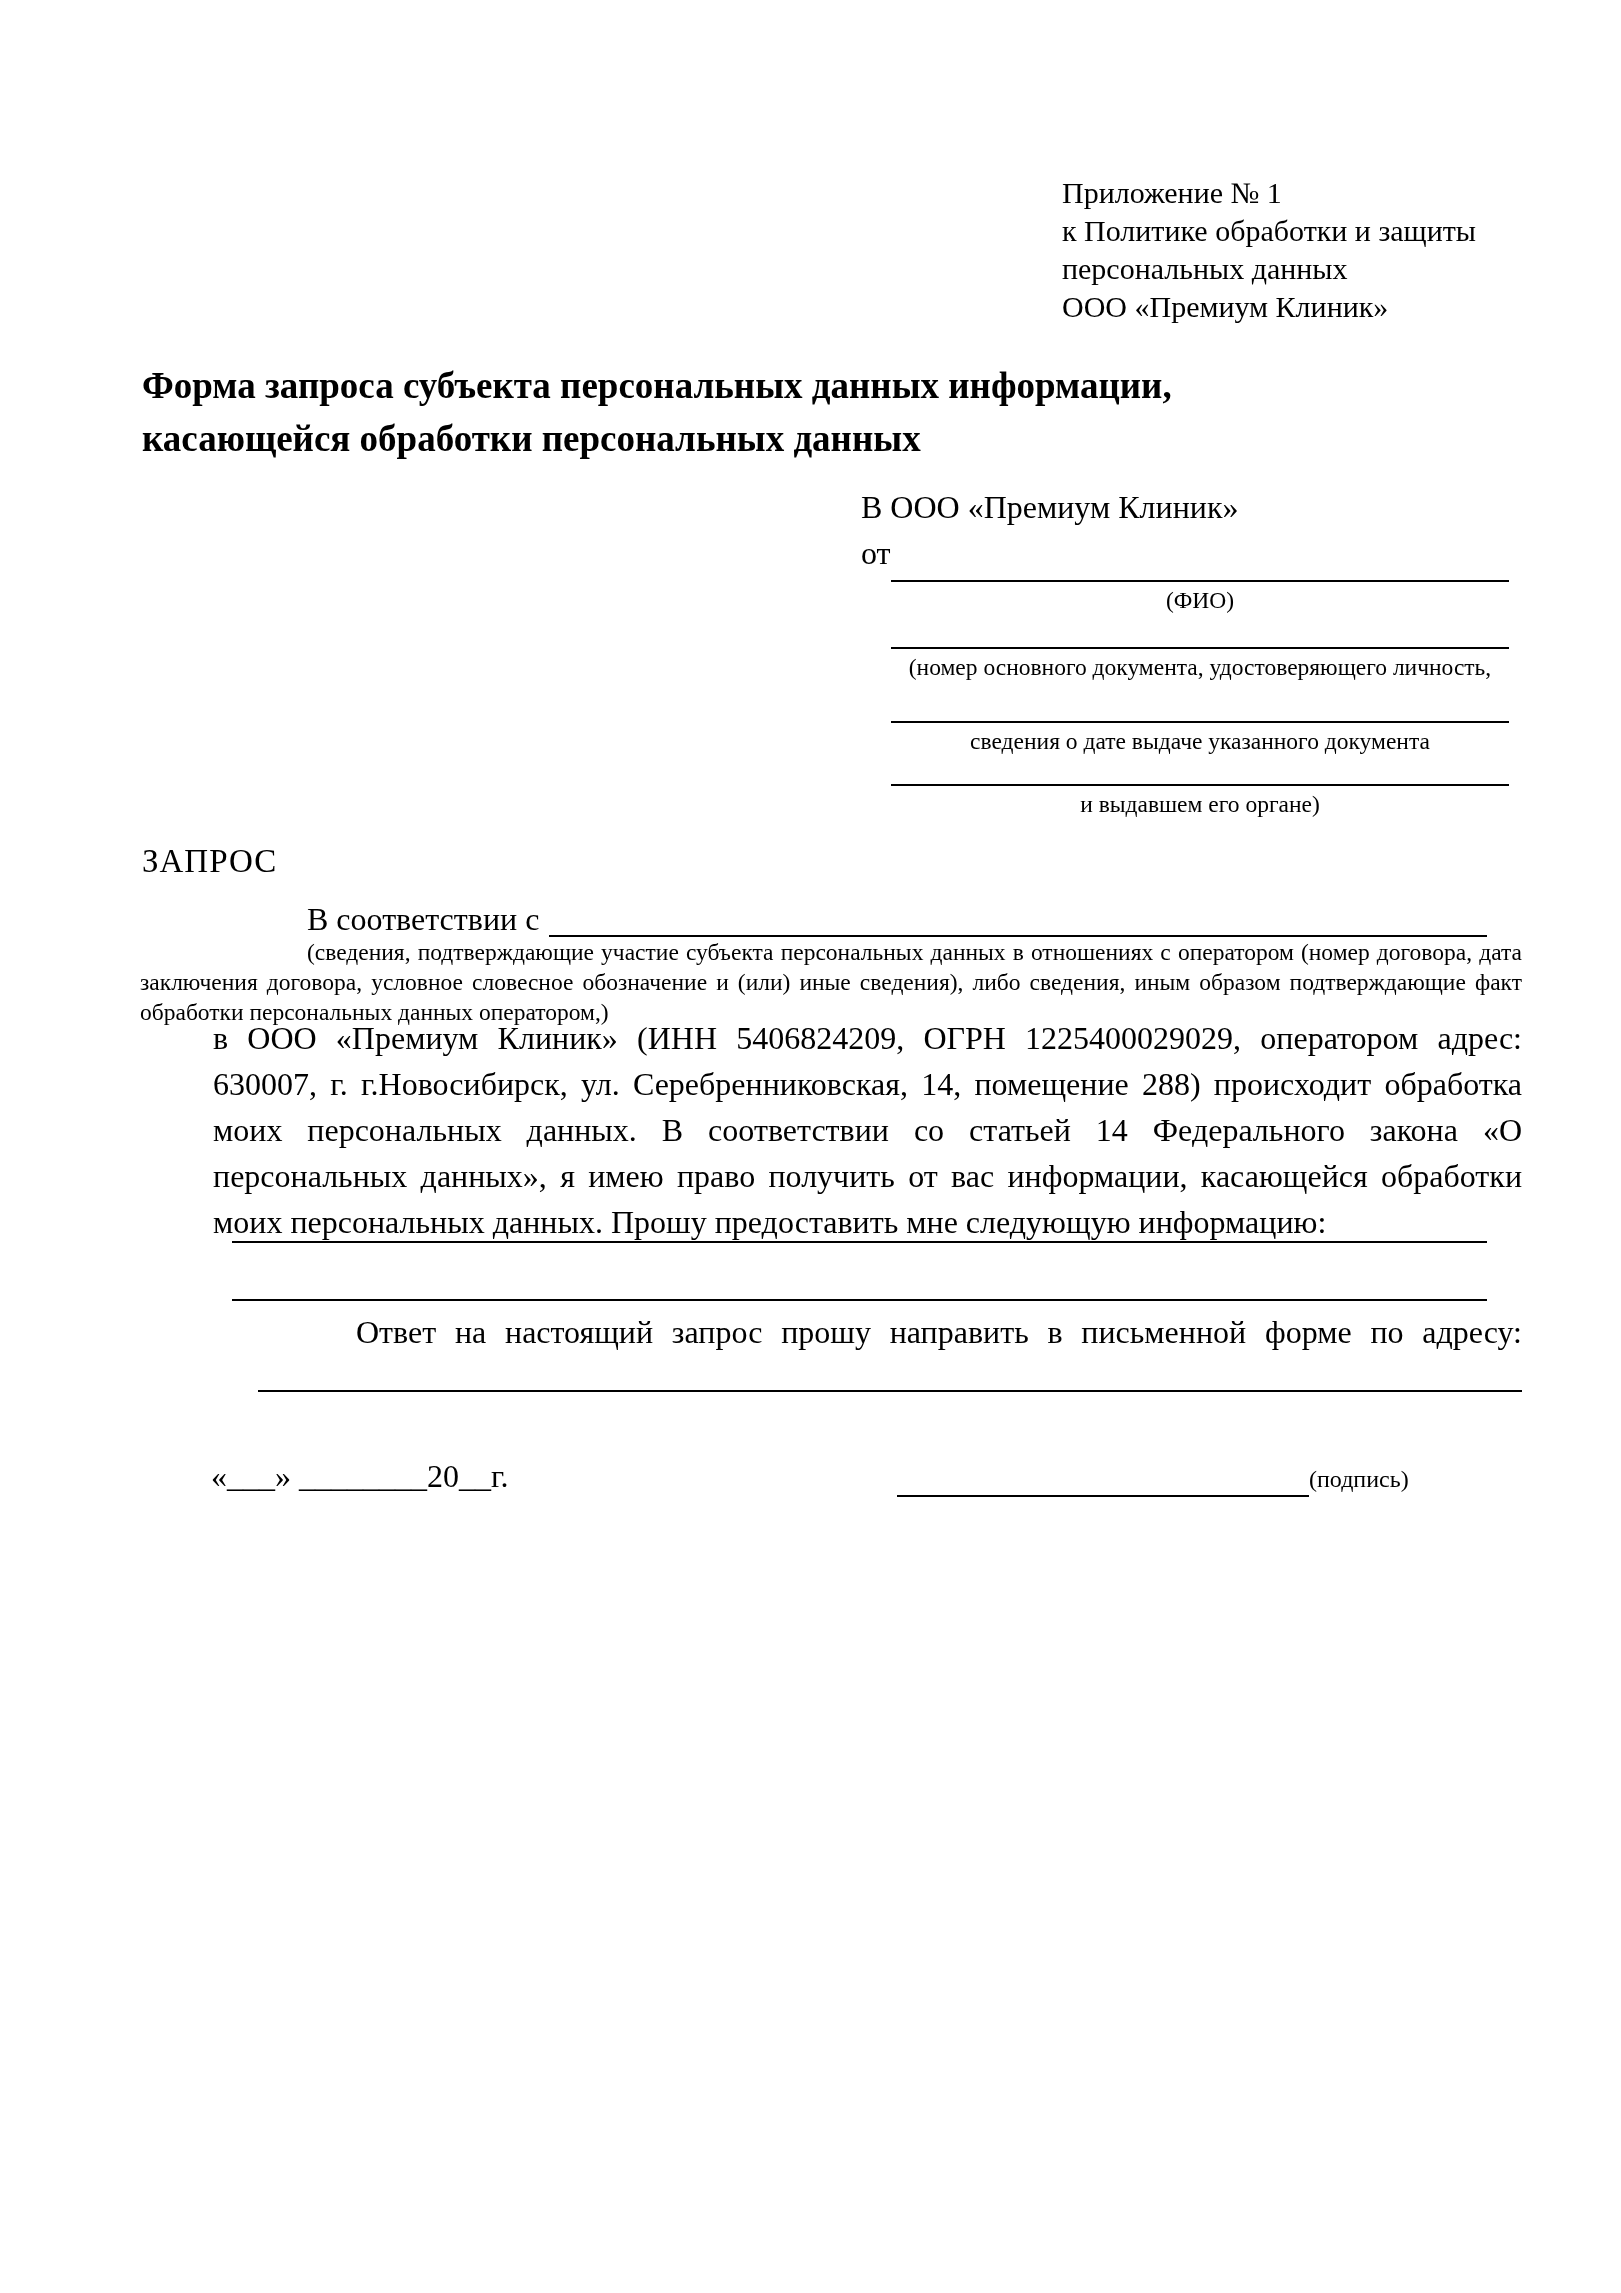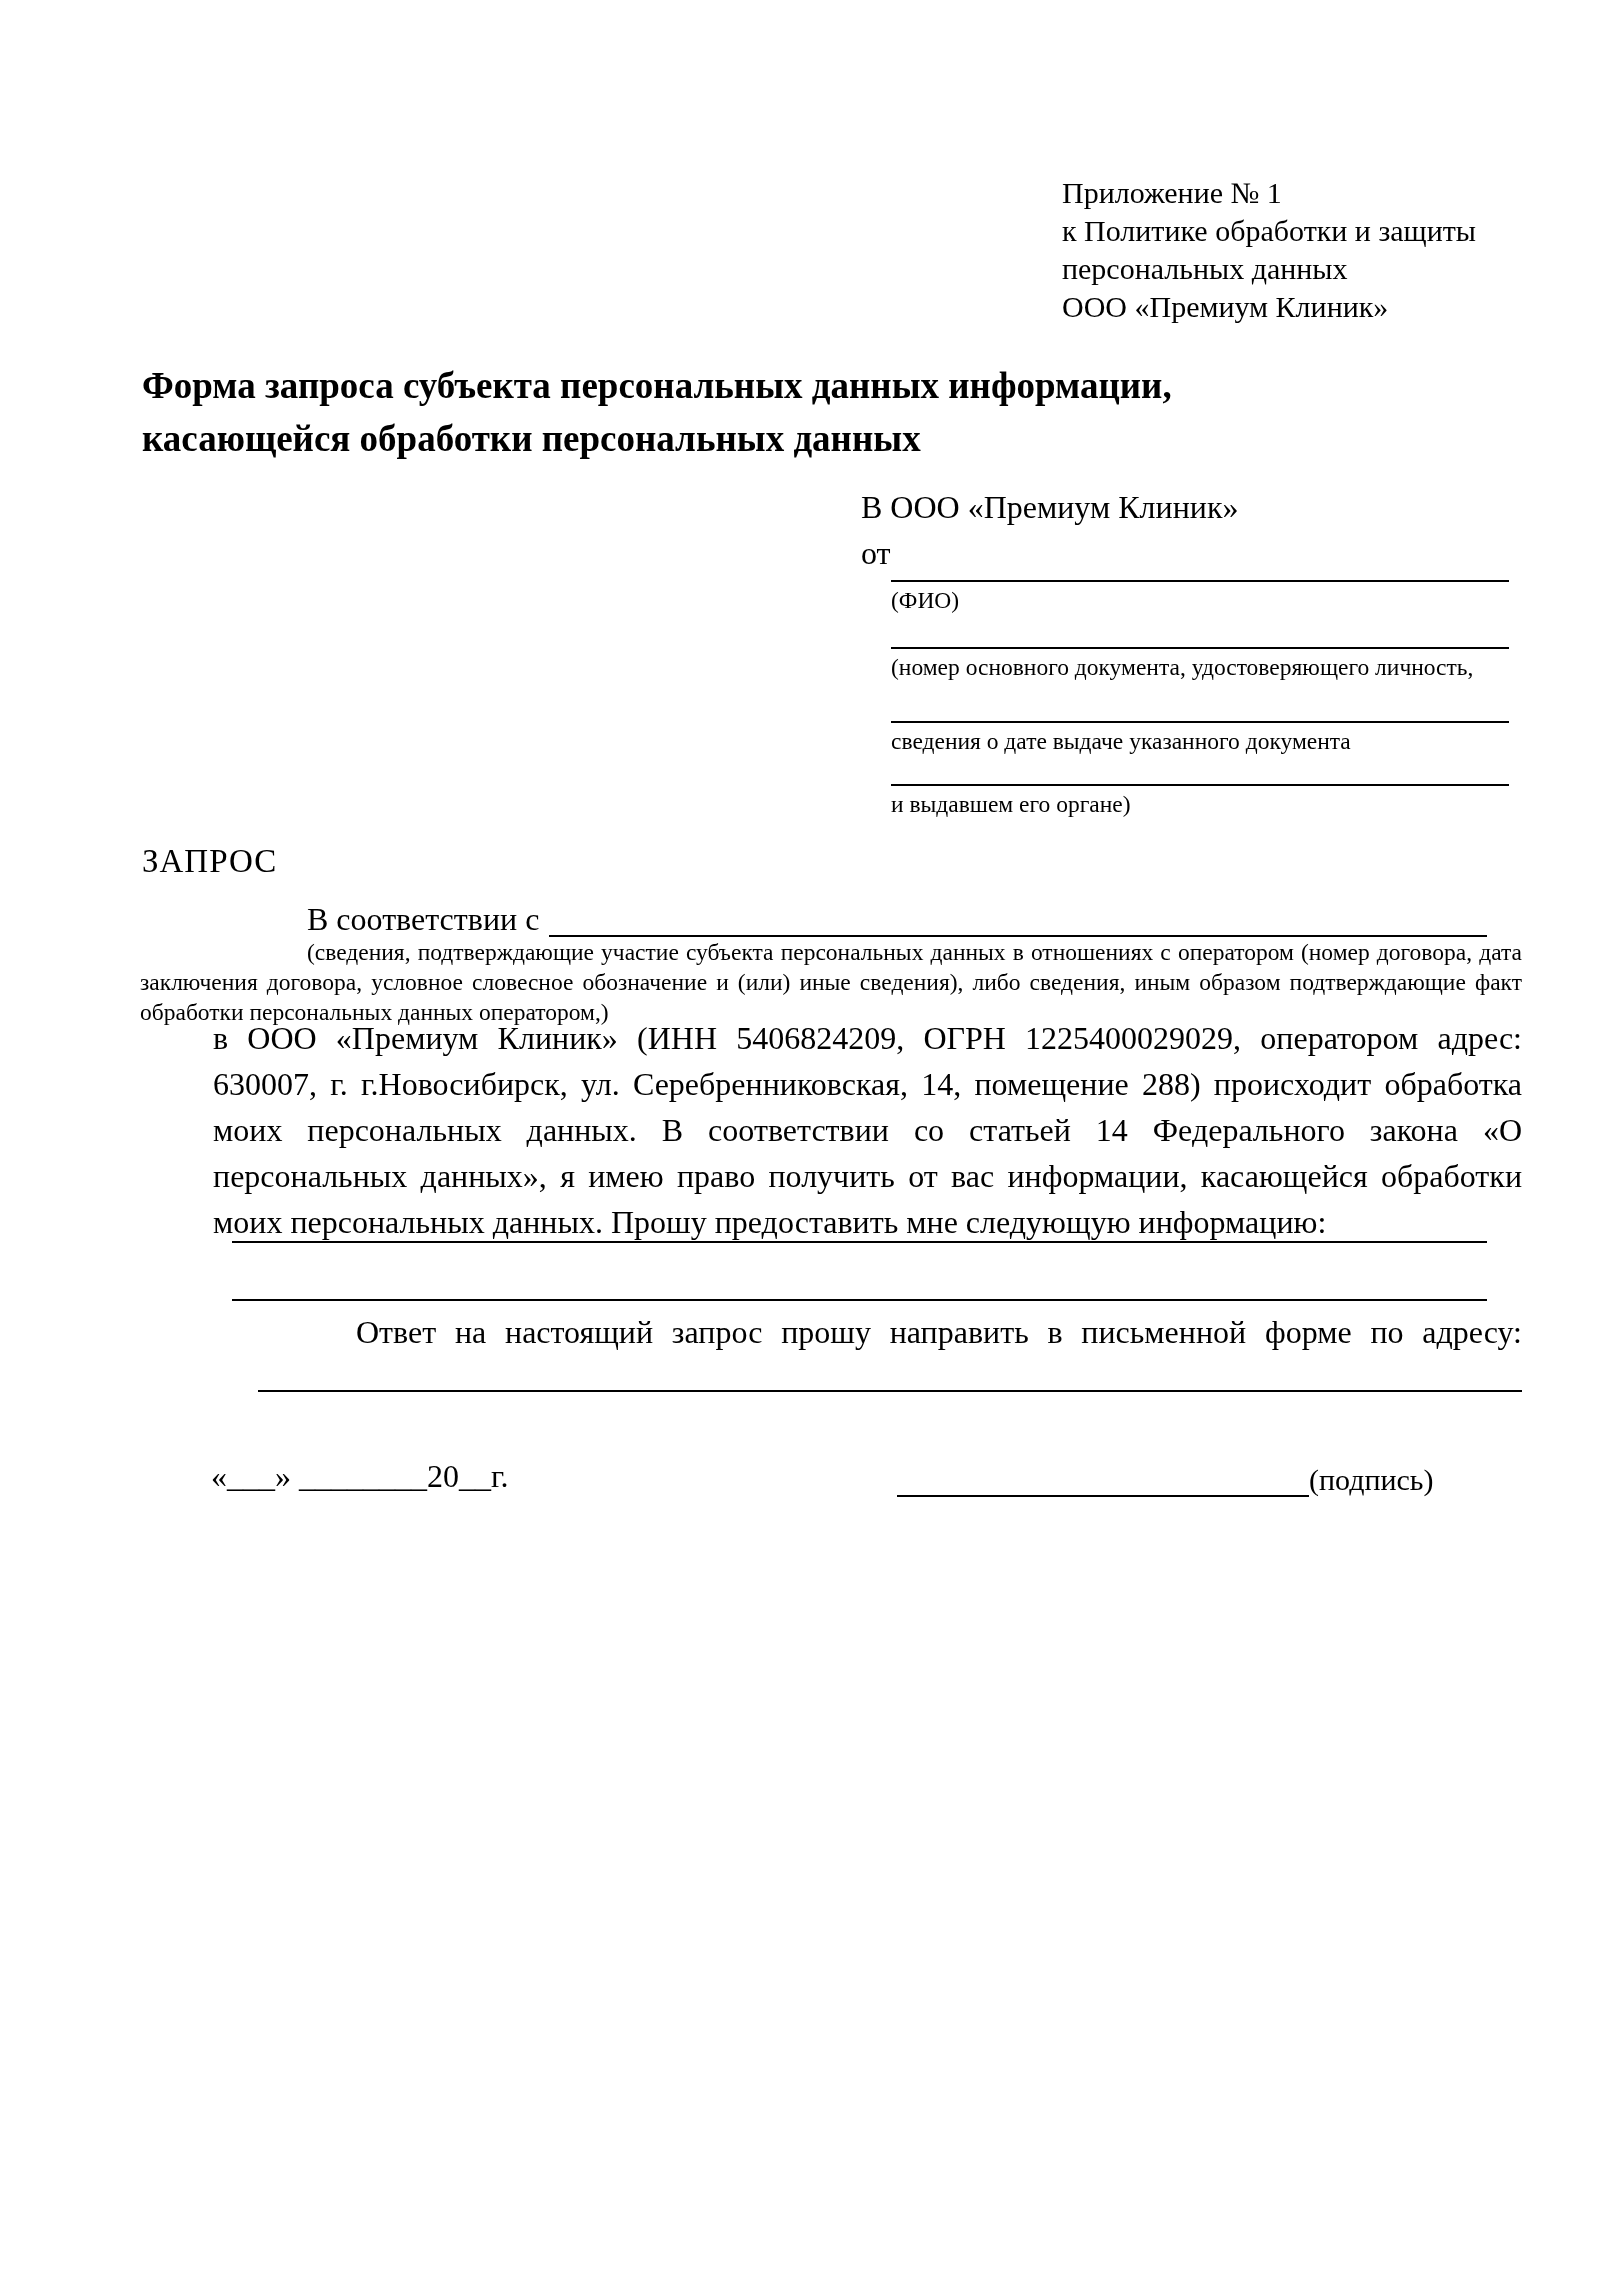--- a/index.html
+++ b/index.html
@@ -20,21 +20,21 @@
   .appendix { left: 1062px; top: 174px; width: 470px; line-height: 38px; font-size: 30px; }
 
   
   .doc-title { left: 142px; top: 359px; width: 1372px; text-align: left; font-weight: bold; font-size: 37px; line-height: 53px; }
 
   
   .recipient { left: 861px; top: 484px; width: 649px; line-height: 46px; }
 
   
   .wline { left: 891px; width: 618px; border-top: 2.9px solid #000; height: 0; }
-  .wcap  { left: 891px; width: 618px; font-size: 23.5px; line-height: 29px; }
+  .wcap  { left: 891px; width: 618px; text-align: center; font-size: 23.5px; line-height: 29px; }
 
   
   .zapros { left: 142px; top: 843px; width: 1372px; font-size: 33px; letter-spacing: 1px; }
 
   
   .intro-row { left: 307px; top: 898px; width: 1180px; display: flex; line-height: 43px; }
   .intro-row .label { white-space: nowrap; padding-right: 9.8px; }
   .intro-row .fill { flex: 1; height: 37px; border-bottom: 2.9px solid #000; }
 
   
@@ -51,21 +51,21 @@
 
   
   .reply1 { left: 213px; top: 1309px; width: 1309px; font-size: 32px; line-height: 46px;
             text-indent: 143px; text-align: justify; text-align-last: justify; }
   .reply2 { left: 258px; top: 1351px; width: 1264px; display: flex; font-size: 32px; line-height: 46px; }
   .reply2 .fill { flex: 1; height: 39px; border-bottom: 2.9px solid #000; }
   .reply2 .tail { white-space: nowrap; }
 
   
   .dateline { left: 211px; top: 1458px; font-size: 32px; white-space: nowrap; }
-  .signrow  { left: 897px; top: 1458px; display: flex; font-size: 30px; line-height: 43px; }
+  .signrow  { left: 897px; top: 1458px; display: flex; font-size: 24px; line-height: 43px; }
   .signrow .fill { display: inline-block; width: 412px; height: 37px; border-bottom: 2.9px solid #000; }
   .signrow .cap { white-space: nowrap; }
 </style>
 </head>
 <body>
 
 <div class="page">
 
   <div class="abs appendix">
     <div>Приложение № 1</div>

